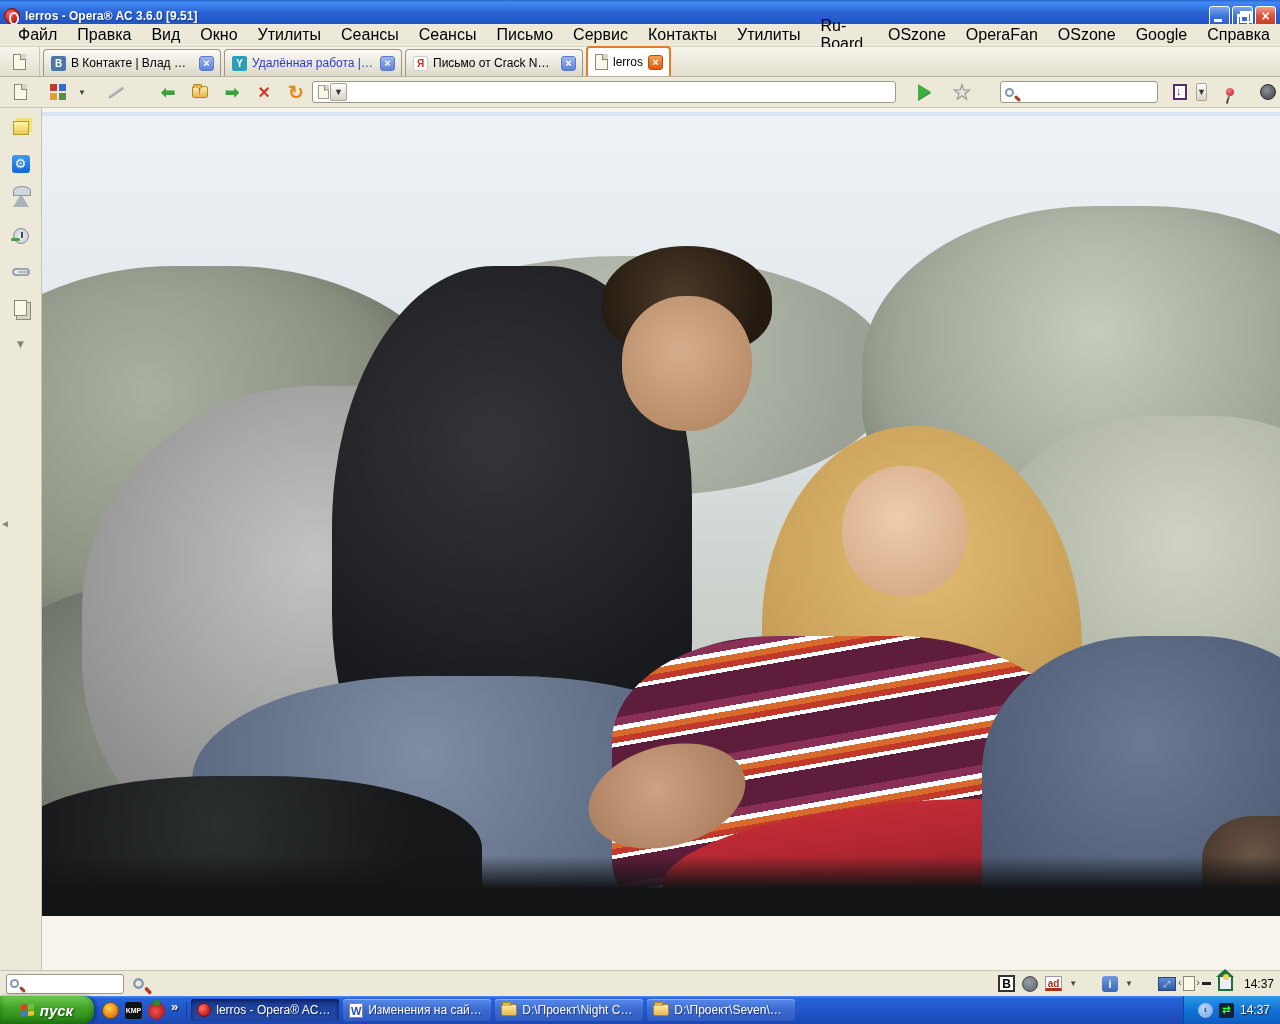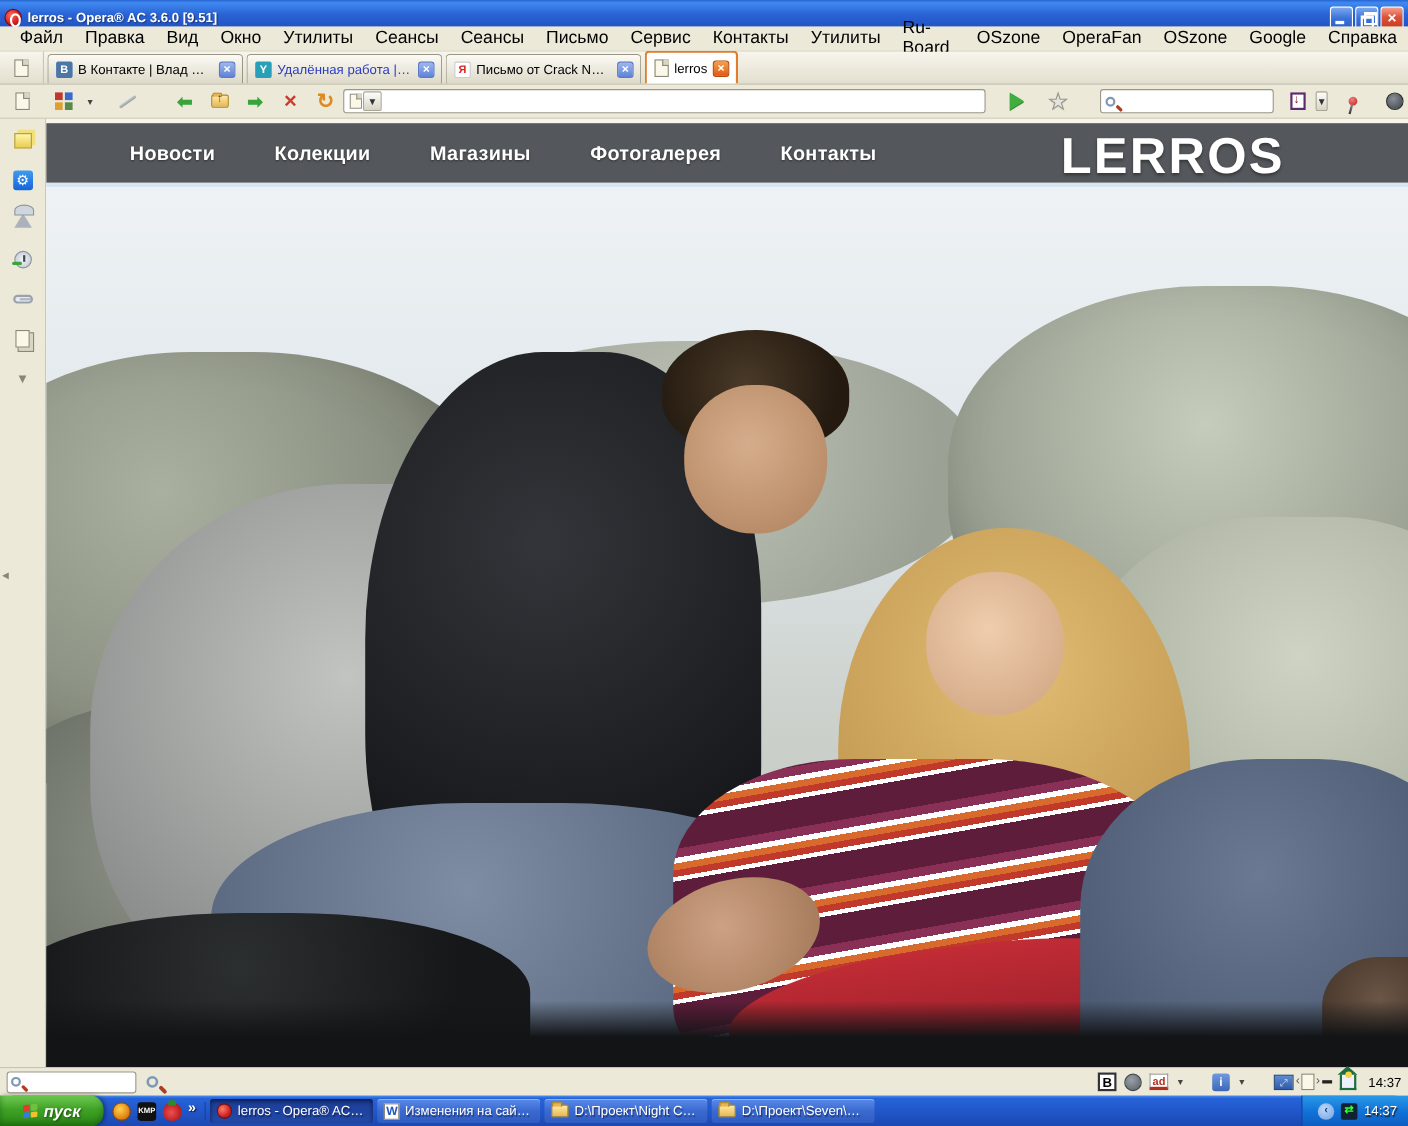--- a/index.html
+++ b/index.html
@@ -174,21 +174,21 @@
   .pgarrow-ico::before { content:"‹"; position:absolute; left:-6px; top:-1px; font-size:11px; color:#555; }
   .pgarrow-ico::after { content:"›"; position:absolute; right:-6px; top:-1px; font-size:11px; color:#555; }
   .dash-ico { width:9px; height:3px; background:#222; }
   .home-ico { width:15px; height:14px; border:2px solid #1c6e3c; border-top:none; position:relative; background:#eef; }
   .home-ico::before { content:""; position:absolute; left:-4px; top:-8px; border-left:9px solid transparent; border-right:9px solid transparent; border-bottom:8px solid #1c6e3c; }
   .home-ico::after { content:""; position:absolute; left:3px; top:-3px; width:6px; height:6px; background:#f5d34a; border-radius:50%; }
   .sb-time { font-size:12px; color:#000; margin-left:4px; }
 
   
   .taskbar { position:absolute; left:0; top:996px; width:1280px; height:28px;
-    background:linear-gradient(#4b8df0 0%, #2663d8 9%, #2258cc 45%, #1c49b4 95%); display:flex; align-items:center;border-radius:13px; }
+    background:linear-gradient(#4b8df0 0%, #2663d8 9%, #2258cc 45%, #1c49b4 95%); display:flex; align-items:center; }
   .startbtn { height:28px; width:94px; border-radius:0 12px 12px 0;
     background:linear-gradient(#6fca52 0%, #3fa225 45%, #2d8a18 95%); box-shadow:inset 0 -3px 6px rgba(0,60,0,.4), 2px 0 4px rgba(0,0,0,.4);
     display:flex; align-items:center; justify-content:center; gap:5px; }
   .winflag { width:14px; height:12px; display:grid; grid-template-columns:6px 6px; grid-gap:1px; transform:skewY(-6deg); }
   .winflag i { border-radius:1px; }
   .start-label { color:#fff; font-size:15px; font-weight:bold; font-style:italic; text-shadow:1px 1px 2px #1a4a10; }
   .quicklaunch { display:flex; align-items:center; gap:6px; padding:0 8px; border-right:1px solid #1a3f9a; }
   .ql-ico { width:17px; height:17px; border-radius:3px; }
   .ql1 { border-radius:50%; background:radial-gradient(circle at 40% 35%, #ffd24a, #e07b12 70%); border:1px solid #8a4a00; }
   .ql2 { background:#111; color:#fff; font-size:7px; font-weight:bold; text-align:center; line-height:17px; }
@@ -353,28 +353,20 @@
     <div class="lp-ico">
         <span class="chev">▼</span>
       </div>
   </div>
   <div class="panel-handle">
       <span>◄</span>
     </div>
 
   <div class="page">
     <div class="site-topstrip"></div>
-    <div class="site-nav">
-      <span class="nav-item">Новости</span>
-      <span class="nav-item">Колекции</span>
-      <span class="nav-item">Магазины</span>
-      <span class="nav-item">Фотогалерея</span>
-      <span class="nav-item">Контакты</span>
-      <span class="site-logo">LERROS</span>
-    </div>
     <div class="site-underline"></div>
 
     <div class="photo">
       <div class="ph rock5"></div>
       <div class="ph rock1"></div>
       <div class="ph rock3"></div>
       <div class="ph rock4"></div>
       <div class="ph rock2"></div>
       <div class="ph man-sleeve"></div>
       <div class="ph man-vest"></div>

